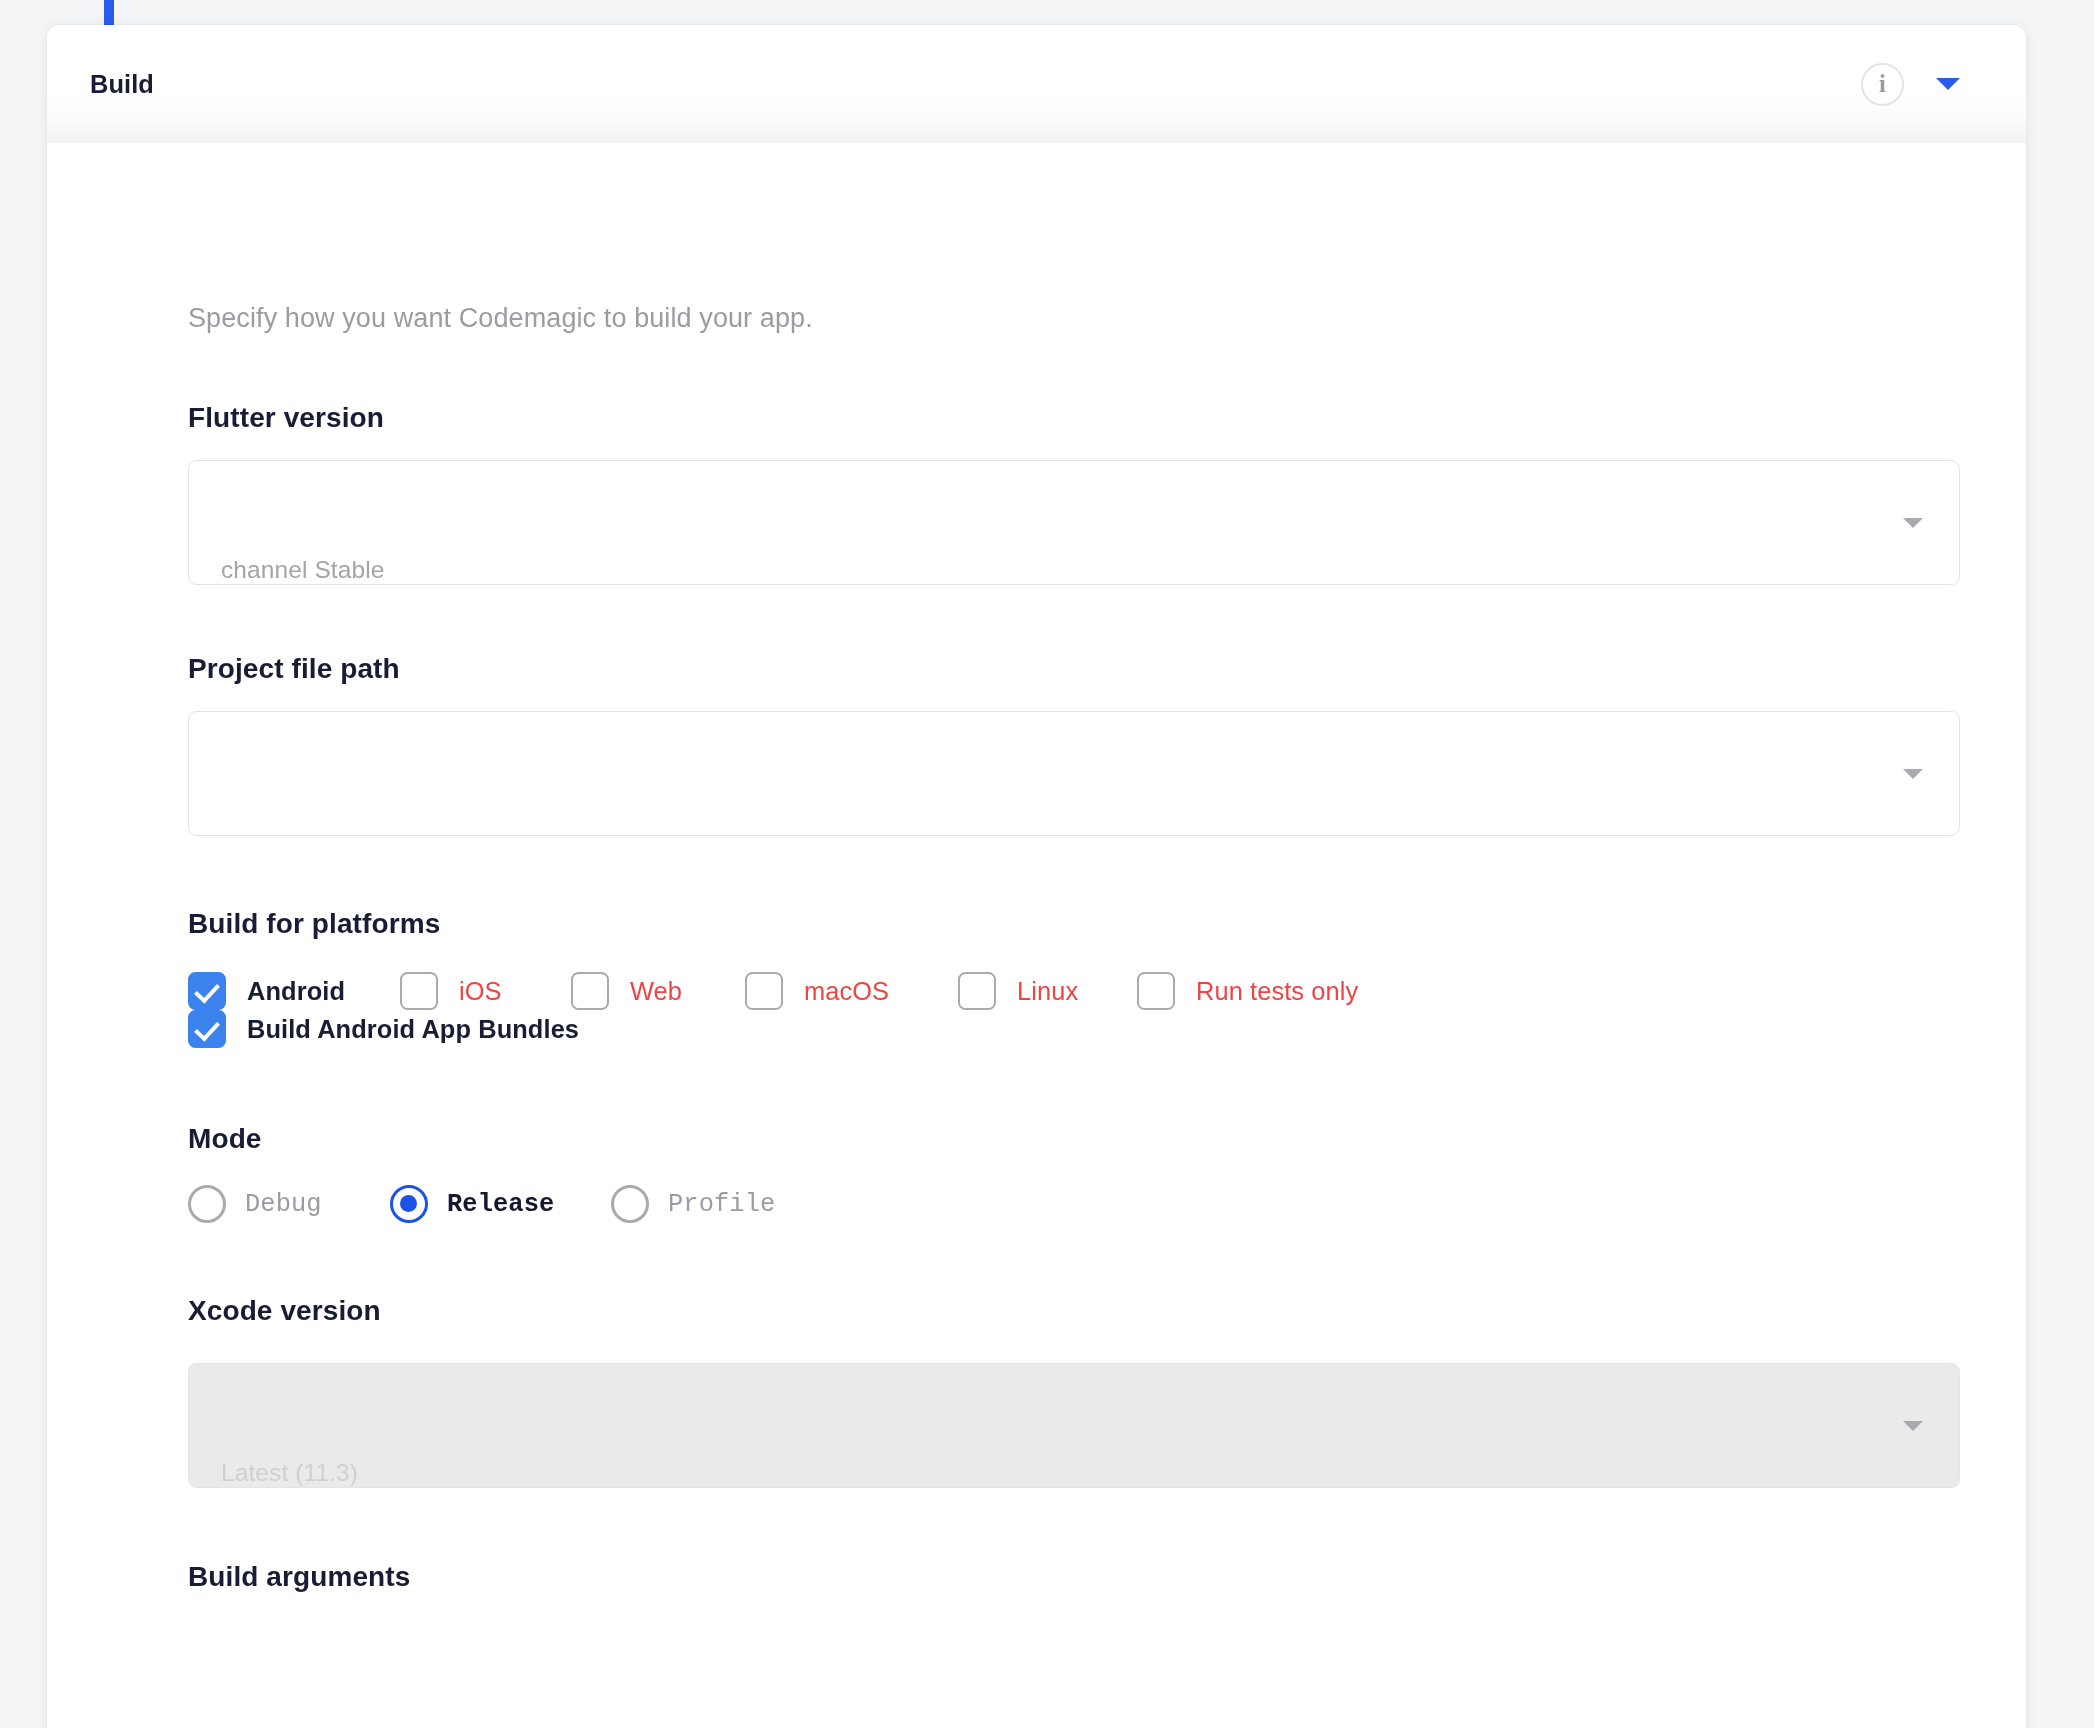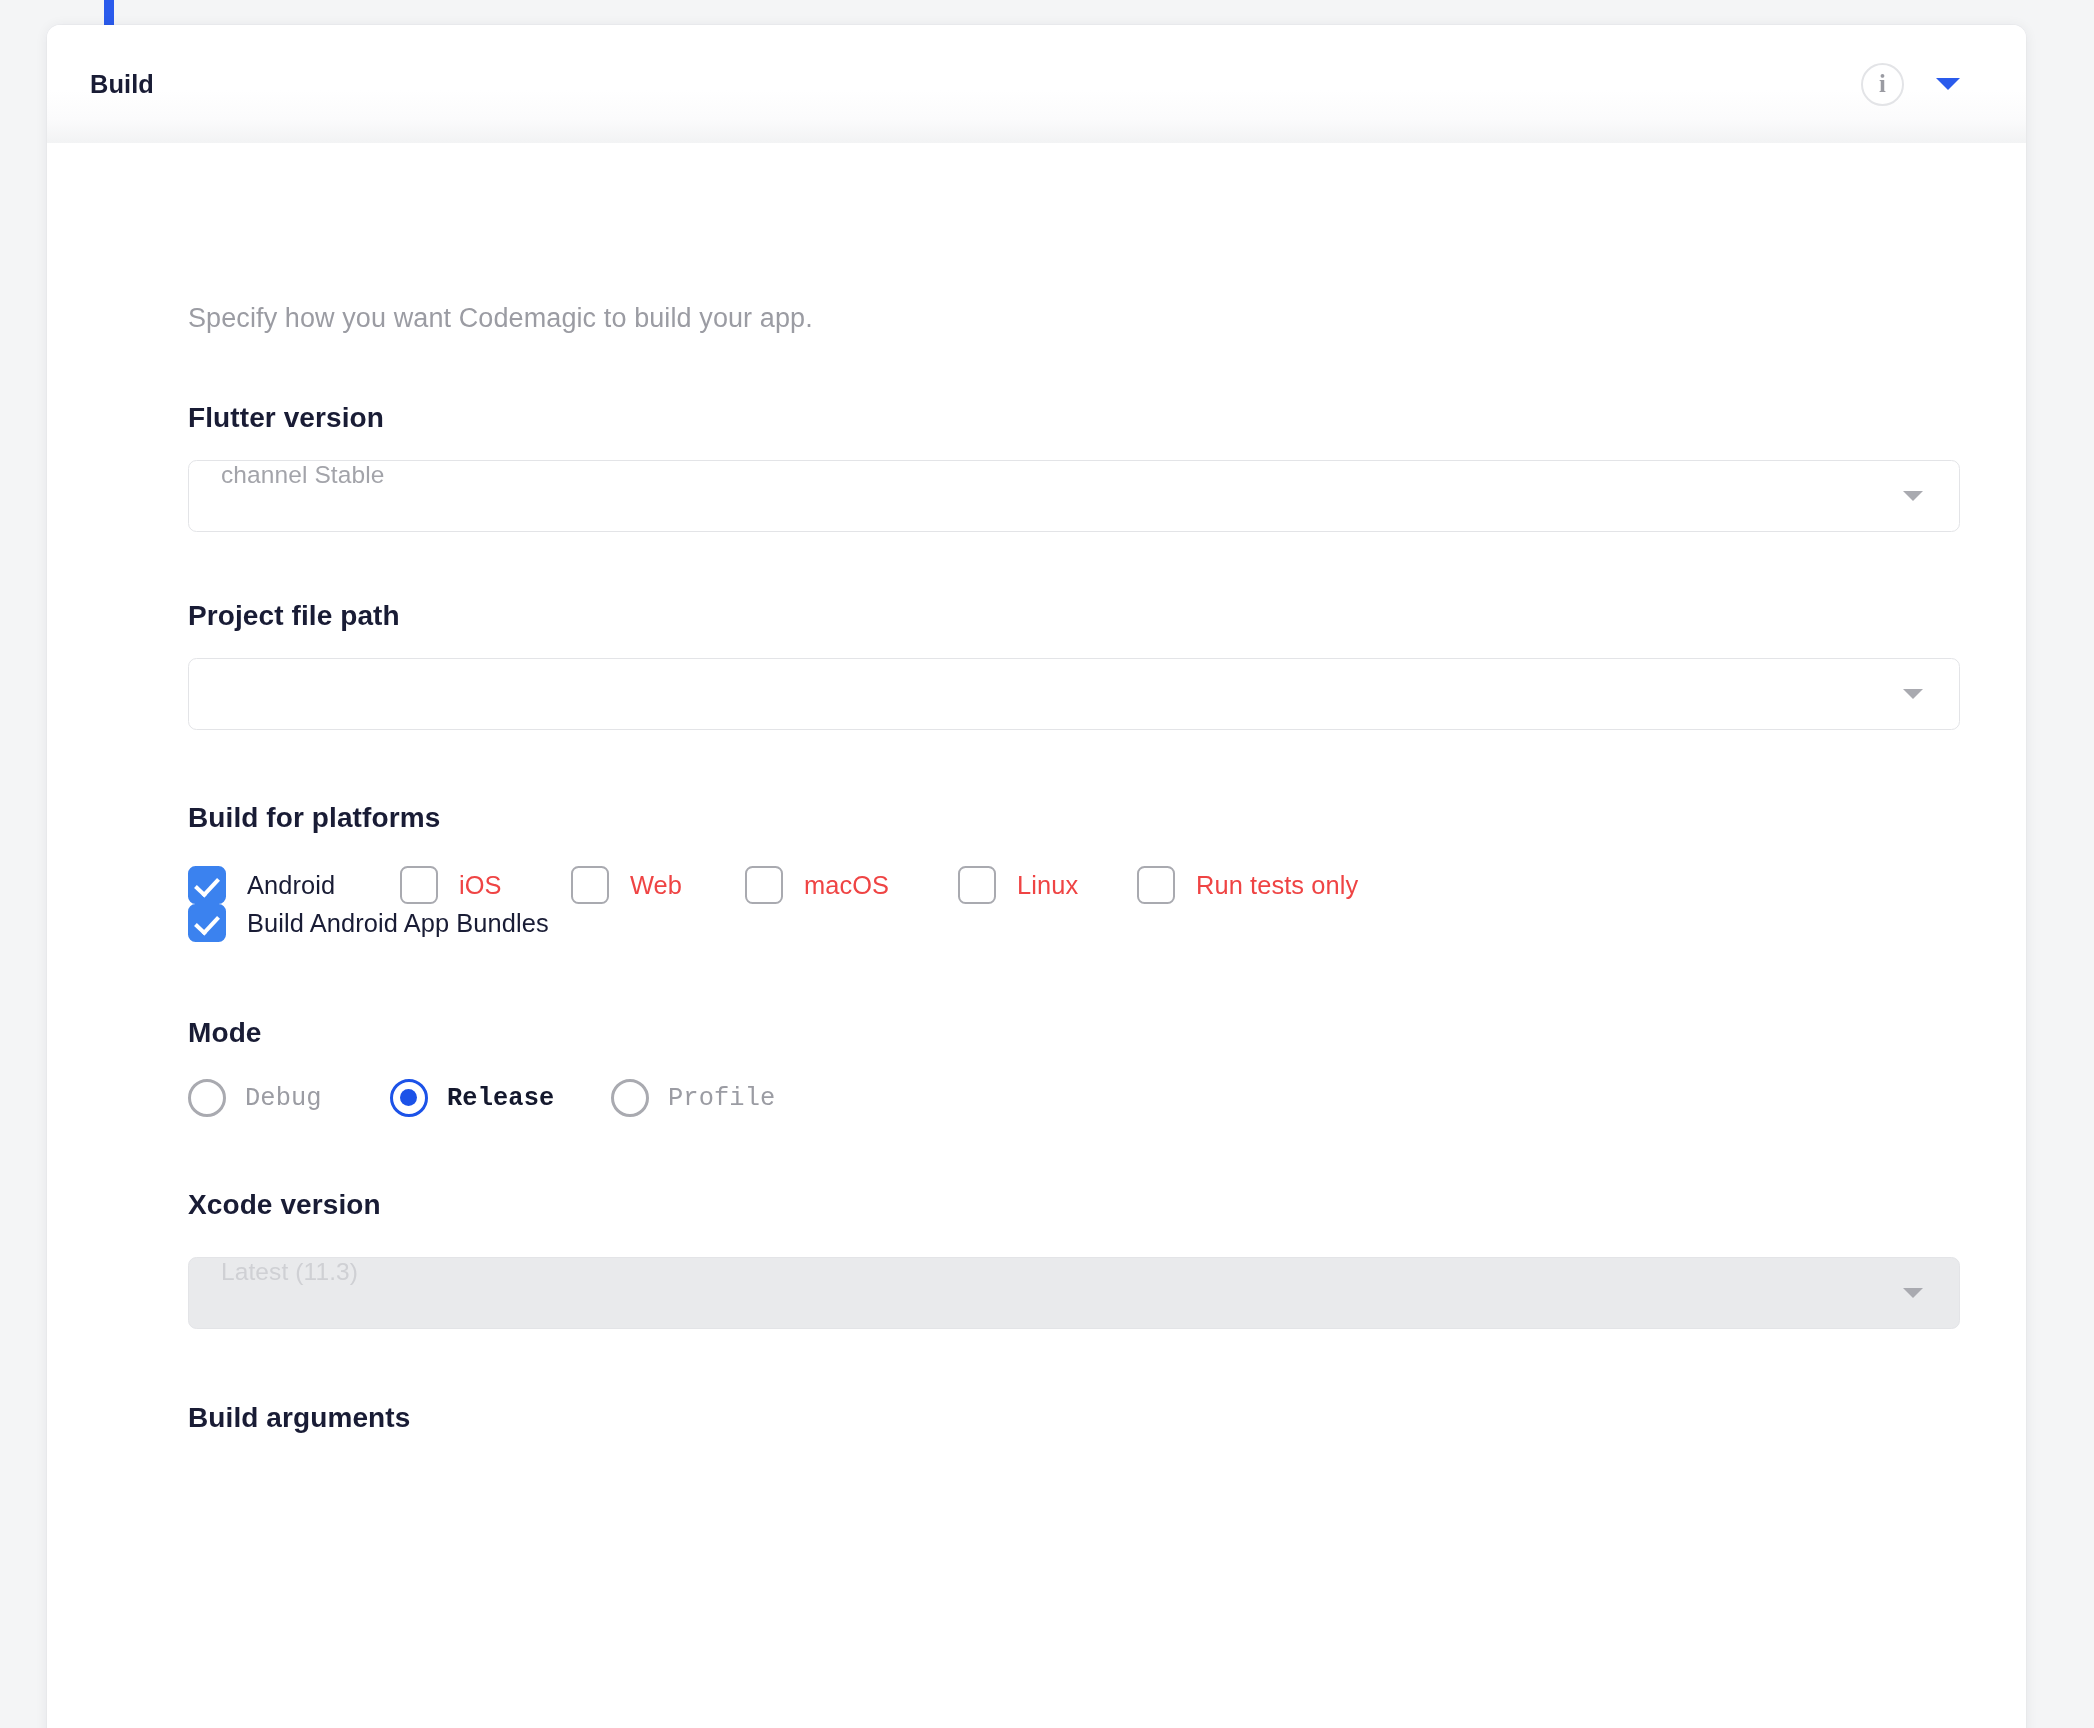--- a/index.html
+++ b/index.html
@@ -107,26 +107,26 @@
   .field-label {
     font-size: 28px;
     font-weight: bold;
     color: #191c35;
     letter-spacing: 0.1px;
   }
 
   
   .select-box {
     position: relative;
-    height: 72px;
+    height: 125px;
     border: 1.9px solid #e3e4e7;
     border-radius: 8.5px;
     background: #ffffff;
     display: flex;
-    align-items: flex-start;
+    align-items: flex-end;
     padding: 0 75px 0 32px;
     cursor: pointer;
   }
   .select-box.disabled {
     background: #e9eaec;
     border-color: #e3e4e7;
     cursor: default;
   }
   .select-value {
     font-size: 24.5px;
@@ -186,21 +186,21 @@
 
   .cb-label {
     margin-left: 21px;
     font-size: 25.4px;
     color: #ef4444;
     white-space: nowrap;
     letter-spacing: 0.1px;
   }
   .cb-label.active {
     color: #191c35;
-    font-weight: normal;
+    font-weight: bold;
   }
 
   
   .radio-row { display: flex; align-items: center; }
   .radio-item { display: flex; align-items: center; cursor: pointer; font-family: Liberation Mono, monospace; }
   .rb {
     width: 38px;
     height: 38px;
     border-radius: 50%;
     border: 3.8px solid #a9aab0;

